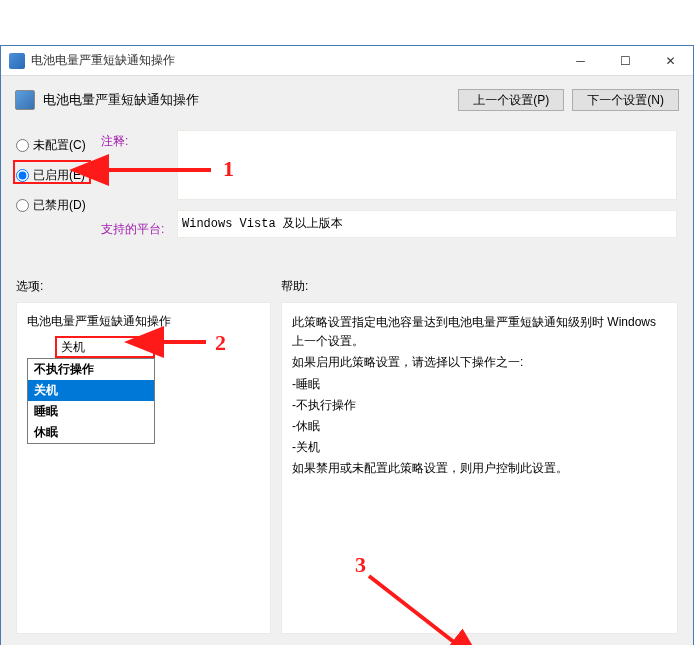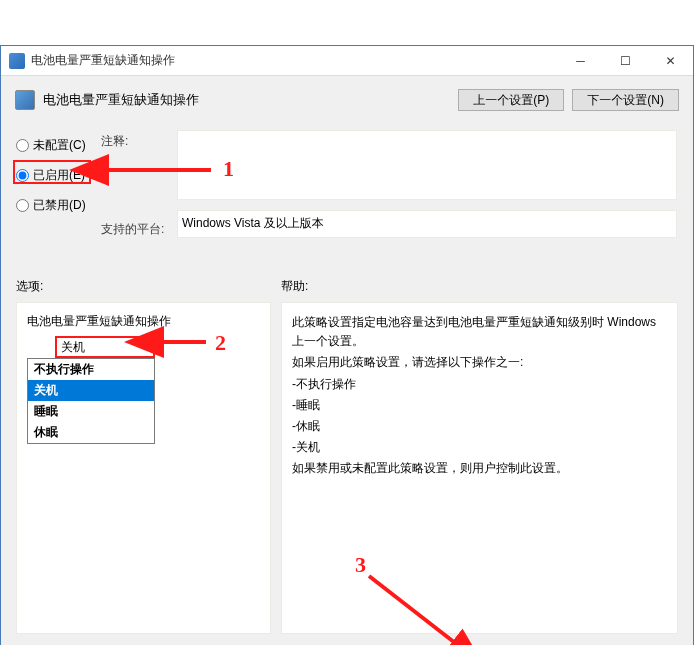--- a/index.html
+++ b/index.html
@@ -12,26 +12,26 @@
   .header { height: 48px; display: flex; align-items: center; padding: 0 14px; gap: 8px; }
   .header .h-icon { width: 20px; height: 20px; background: linear-gradient(135deg,#5aa0e0,#3a70b0); border: 1px solid #888; border-radius: 2px; }
   .header .h-title { flex: 1; font-size: 13px; }
   .nav-btns { display: flex; gap: 8px; }
   .win-btn { height: 22px; padding: 0 14px; background: #e1e1e1; border: 1px solid #adadad; display: inline-flex; align-items: center; justify-content: center; cursor: default; }
   .win-btn.disabled { color: #701a75; }
   .radios { position: absolute; left: 15px; top: 84px; width: 80px; }
   .radio-row { display: flex; align-items: center; height: 30px; gap: 4px; }
   .radio-row input { margin: 0; }
   .sel-box { position: absolute; left: 12px; top: 114px; width: 78px; height: 24px; border: 2px solid #ff1a1a; pointer-events: none; }
-  .lbl2 { position: absolute; left: 100px; color: #404040; }
+  .lbl2 { position: absolute; left: 100px; color: #a21caf; }
   .lbl-comment { top: 87px; }
   .lbl-platform { top: 175px; }
   .textarea { position: absolute; left: 176px; background: #fff; border: 1px solid #eceae5; resize: none; overflow-y: scroll; padding: 4px; }
   .ta-comment { top: 84px; width: 500px; height: 70px; }
-  .ta-platform { top: 164px; width: 500px; height: 28px; overflow-y: scroll; }
+  .ta-platform { top: 164px; width: 500px; height: 28px; overflow-y: scroll; font-family: Liberation Mono, monospace; }
   .mid-labels { position: absolute; top: 232px; left: 15px; right: 15px; display: flex; }
   .mid-labels .ml-left { width: 265px; }
   .panels { position: absolute; top: 256px; left: 15px; right: 15px; bottom: 55px; display: flex; gap: 10px; }
   .panel { background: #fff; border: 1px solid #eceae5; padding: 10px; position: relative; overflow: hidden; }
   .panel-left { width: 255px; }
   .panel-right { flex: 1; }
   .panel-right p { margin: 0 0 2px 0; line-height: 1.6; }
   .dropdown { position: relative; width: 128px; padding-left: 28px; }
   .dd-box { height: 22px; border: 2px solid #ff1a1a; background: #fff; display: flex; align-items: center; padding: 0 4px; justify-content: space-between; }
   .dd-caret { width: 0; height: 0; border-left: 4px solid transparent; border-right: 4px solid transparent; border-top: 5px solid #555; }
@@ -110,22 +110,22 @@
           <div class="dd-item sel">关机</div>
           <div class="dd-item">睡眠</div>
           <div class="dd-item">休眠</div>
         </div>
       </div>
     </div>
     <div class="panel panel-right">
       <p>此策略设置指定电池容量达到电池电量严重短缺通知级别时 Windows 上一个设置。</p>
       <p></p>
       <p>如果启用此策略设置，请选择以下操作之一:</p>
+      <p>-睡眠</p>
       <p>-不执行操作</p>
-      <p>-睡眠</p>
       <p>-休眠</p>
       <p>-关机</p>
       <p></p>
       <p>如果禁用或未配置此策略设置，则用户控制此设置。</p>
     </div>
   </div>
 
   <div class="footer">
     <div class="win-btn" style="width:72px">
         <span>确定</span>

